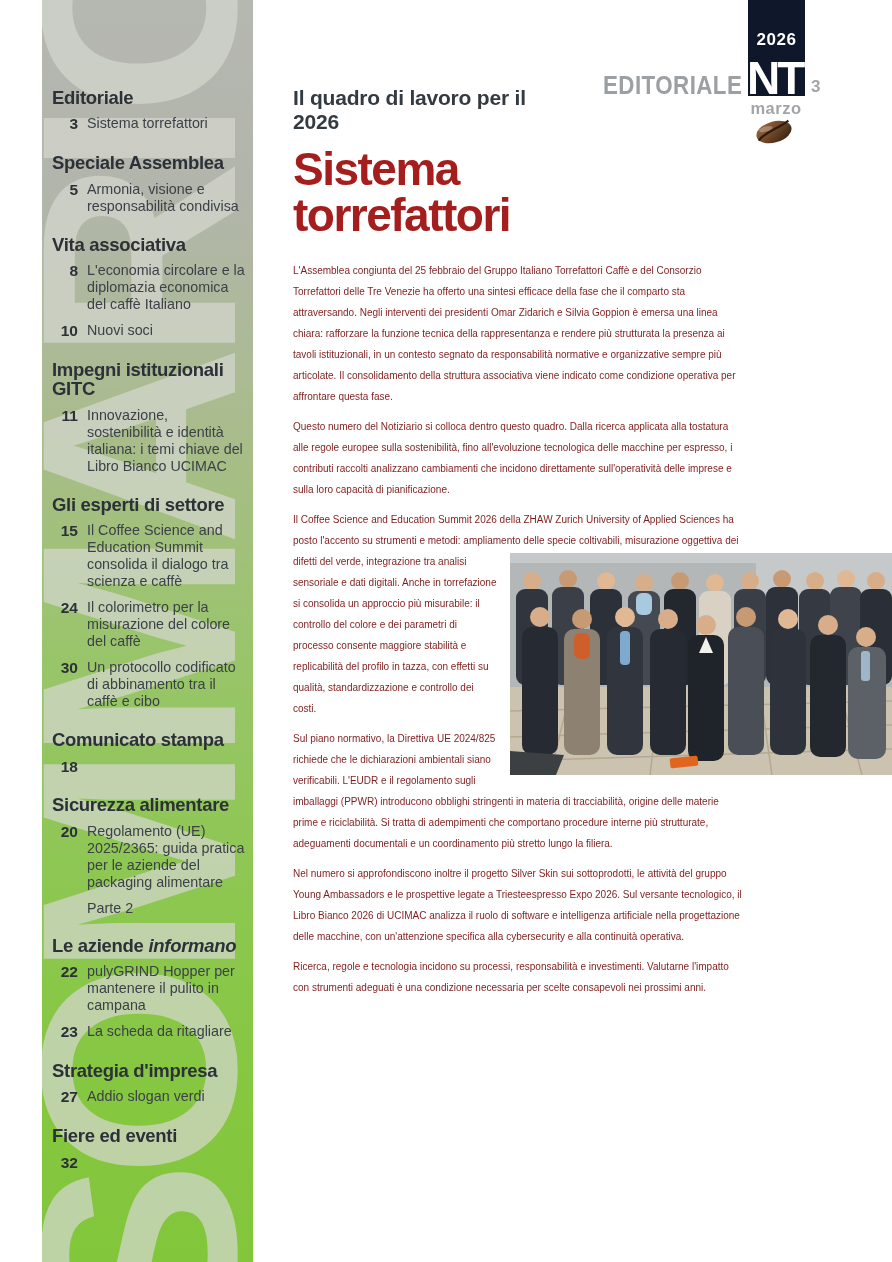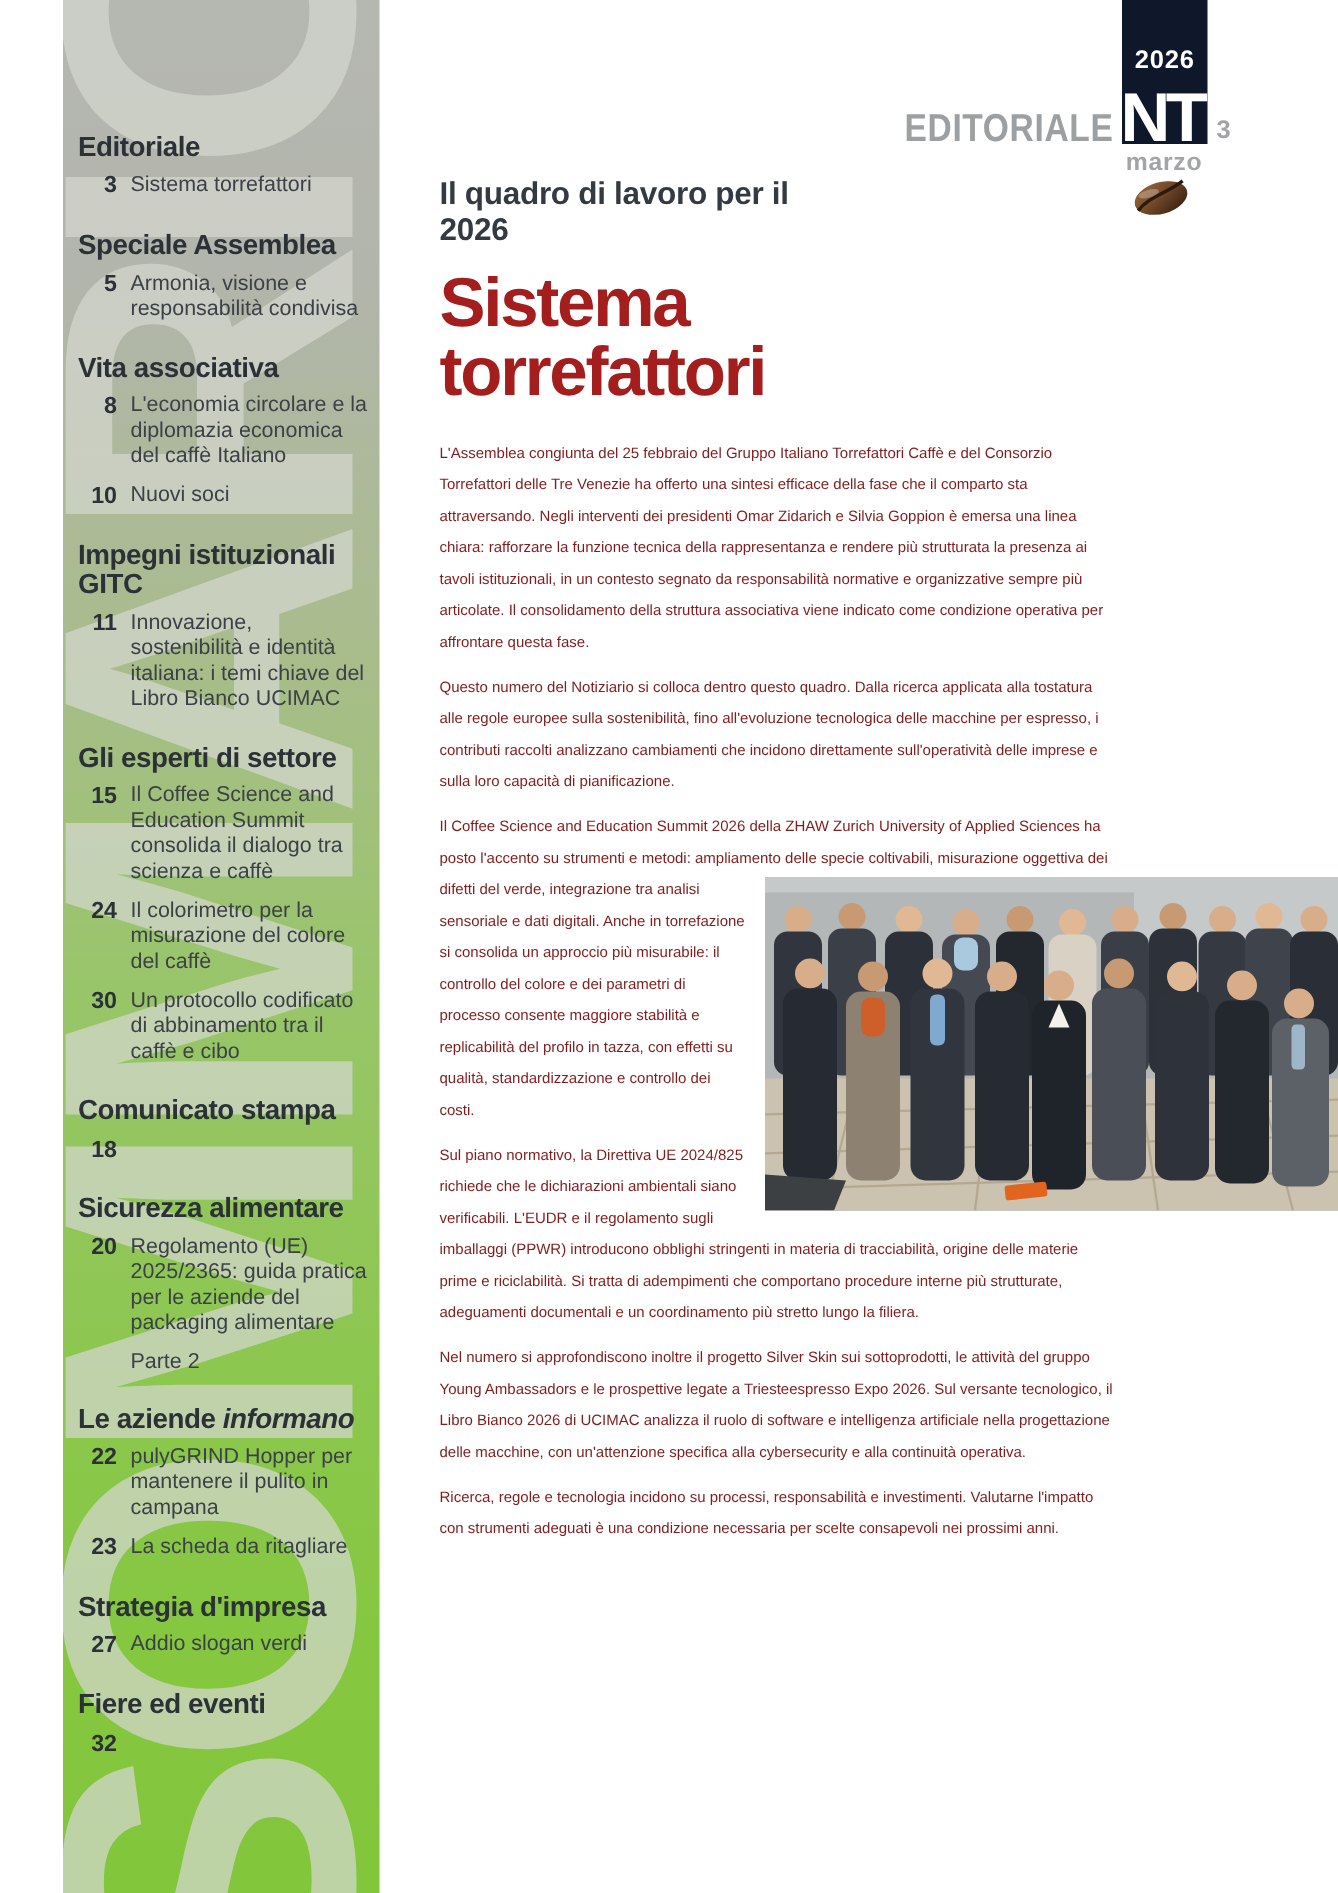--- a/index.html
+++ b/index.html
@@ -40,21 +40,21 @@
   }
   .issue-box { position:absolute; left:748px; top:0; width:57px; height:96px; background:#0f172a; }
   .iy { position:absolute; top:30px; left:0; width:100%; text-align:center; font-size:17px; font-weight:800; color:#ffffff; letter-spacing:0.5px; }
   .icode { position:absolute; bottom:0px; left:-1px; font-size:46px; font-weight:800; color:#ffffff; letter-spacing:-3px; line-height:0.76; }
   .ino { position:absolute; left:811px; top:77px; font-size:17px; font-weight:800; color:#a2a4a7; }
   .imonth { position:absolute; left:744px; top:99px; width:64px; text-align:center; font-size:16.5px; font-weight:800; color:#a2a4a7; letter-spacing:0.5px; }
   .bean { position:absolute; left:752px; top:116px; }
 
   
   .article { position:absolute; left:293px; top:86px; width:599px; }
-  .kicker { width:240px; font-size:21px; font-weight:800; color:#343a41; line-height:1.13; letter-spacing:-0.2px;margin-top:32px; }
+  .kicker { width:240px; font-size:21px; font-weight:800; color:#343a41; line-height:1.13; letter-spacing:-0.2px; }
   .title { margin:14px 0 0; width:330px; font-size:46px; font-weight:800; color:#a41e1e; line-height:0.99; letter-spacing:-1.5px; }
   .body-copy { margin-top:21px; }
   .bp { width:452px; margin:0 0 9px; font-size:10px; line-height:21px; color:#7f1d1d; }
   .wrap-strut { float:right; clear:right; width:1px; height:44px; }
   .photo-float { float:right; clear:right; width:382px; height:222px; margin:0 0 12px 12px; background:#9aa0a2; }
   .photo-float svg { display:block; }
 </style>
 </head>
 <body>
 

